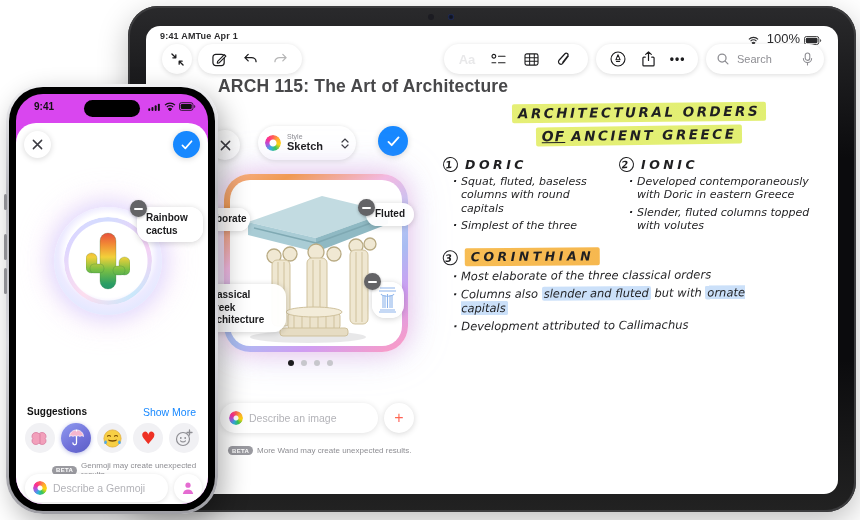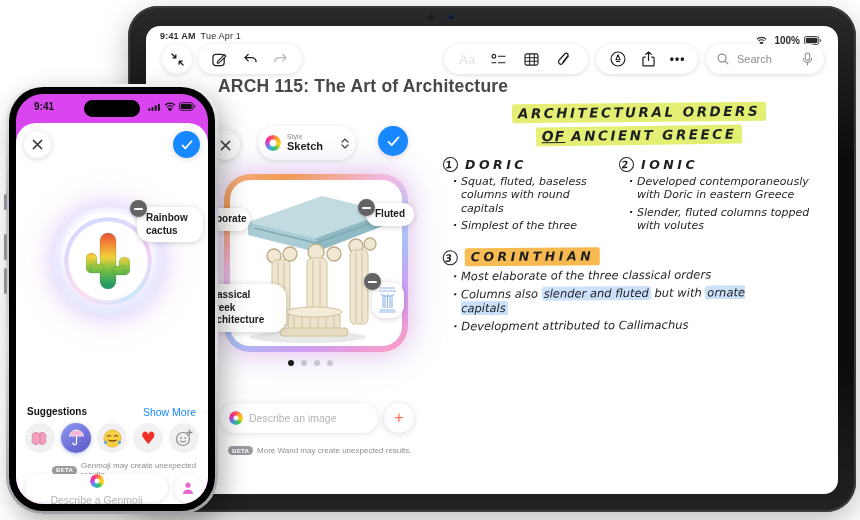--- a/index.html
+++ b/index.html
@@ -9,22 +9,22 @@
   
   #ipad { position:absolute; left:128px; top:6px; width:728px; height:506px;
     background:linear-gradient(180deg,#2a2a2c,#0b0b0d 30%,#0b0b0d 70%,#222);
     border-radius:30px; box-shadow:0 10px 30px rgba(0,0,0,.25), inset 0 0 0 2px #3c3c3e; }
   #ipad-camera { position:absolute; left:300px; top:7px; width:60px; height:8px; display:flex; gap:14px; align-items:center; }
   #ipad-camera i { width:6px; height:6px; border-radius:50%; background:#1c1c22; }
   #ipad-camera i.lens { background:#10141f; box-shadow:inset 0 0 2px #3548a0; }
   #ipad-screen { position:absolute; left:18px; top:20px; width:692px; height:468px; background:#fff; border-radius:14px; overflow:hidden; }
 
   .ipad-status { position:absolute; left:14px; top:5px; font-size:9px; font-weight:700; color:#2c2c2e; letter-spacing:.2px; }
-  .ipad-status .date { font-weight:400; margin-left:5px; }
-  .ipad-status-right { position:absolute; right:16px; top:5px; display:flex; align-items:center; gap:4px; font-size:10px; font-weight:700; color:#2c2c2e; }
+  .ipad-status .date { font-weight:700; }
+  .ipad-status-right { position:absolute; right:16px; top:5px; display:flex; gap:4px; font-size:13px; font-weight:400; color:#2c2c2e; }
 
   .pill { position:absolute; background:#fff; border-radius:17px; box-shadow:0 1px 5px rgba(0,0,0,.14); display:flex; align-items:center; justify-content:space-evenly; height:30px; }
   .tb-icon { width:18px; height:18px; display:inline-flex; align-items:center; justify-content:center; }
   .tb-icon svg { display:block; }
   .dim { opacity:.32; }
   .aa { font-size:13px; color:#b9b9be; font-weight:600; }
   .ellipsis { font-size:12px; letter-spacing:1px; color:#1c1c1e; font-weight:700; }
 
   #search-pill { left:560px; top:18px; width:118px; justify-content:flex-start; padding:0 8px; gap:5px; }
   #search-pill .ph { color:#8e8e93; font-size:11px; flex:1; }
@@ -118,21 +118,21 @@
   #gm-tag-minus { left:114px; top:77px; }
 
   #gm-suggest-label { position:absolute; left:11px; top:283px; font-size:10px; font-weight:700; color:#111; }
   #gm-showmore { position:absolute; right:12px; top:283px; font-size:10.5px; font-weight:500; color:#1788ff; }
   #gm-emoji-row { position:absolute; left:9px; top:300px; display:flex; gap:6px; }
   .emoji-c { width:30px; height:30px; border-radius:50%; background:#f1f1f4; display:flex; align-items:center; justify-content:center; }
   .emoji-c.sel { background:linear-gradient(145deg,#8f9bf0,#6f6fd8 60%,#5a5ec4); box-shadow:0 1px 4px rgba(90,94,196,.4); }
   .heart-glyph { font-size:17px; color:#ee3124; line-height:1; font-family:"DejaVu Sans", sans-serif; }
   #gm-beta { left:36px; top:338px; }
   #gm-input { position:absolute; left:9px; top:351px; width:143px; height:28px; border-radius:14px; background:#fff;
-    box-shadow:0 1px 5px rgba(0,0,0,.12); display:flex; align-items:center; padding:0 8px; gap:6px;flex-direction:column; }
+    box-shadow:0 1px 5px rgba(0,0,0,.12); display:flex; align-items:center; padding:0 8px; gap:6px; }
   #gm-input .ph { font-size:10.5px; color:#b3b3b8; }
   #gm-person { position:absolute; left:158px; top:351px; width:28px; height:28px; border-radius:50%; background:#fff; box-shadow:0 1px 5px rgba(0,0,0,.12); display:flex; align-items:center; justify-content:center; }
 </style>
 </head>
 <body>
 
 <div id="canvas">
 
   <div id="ipad">
     <div id="ipad-camera">

